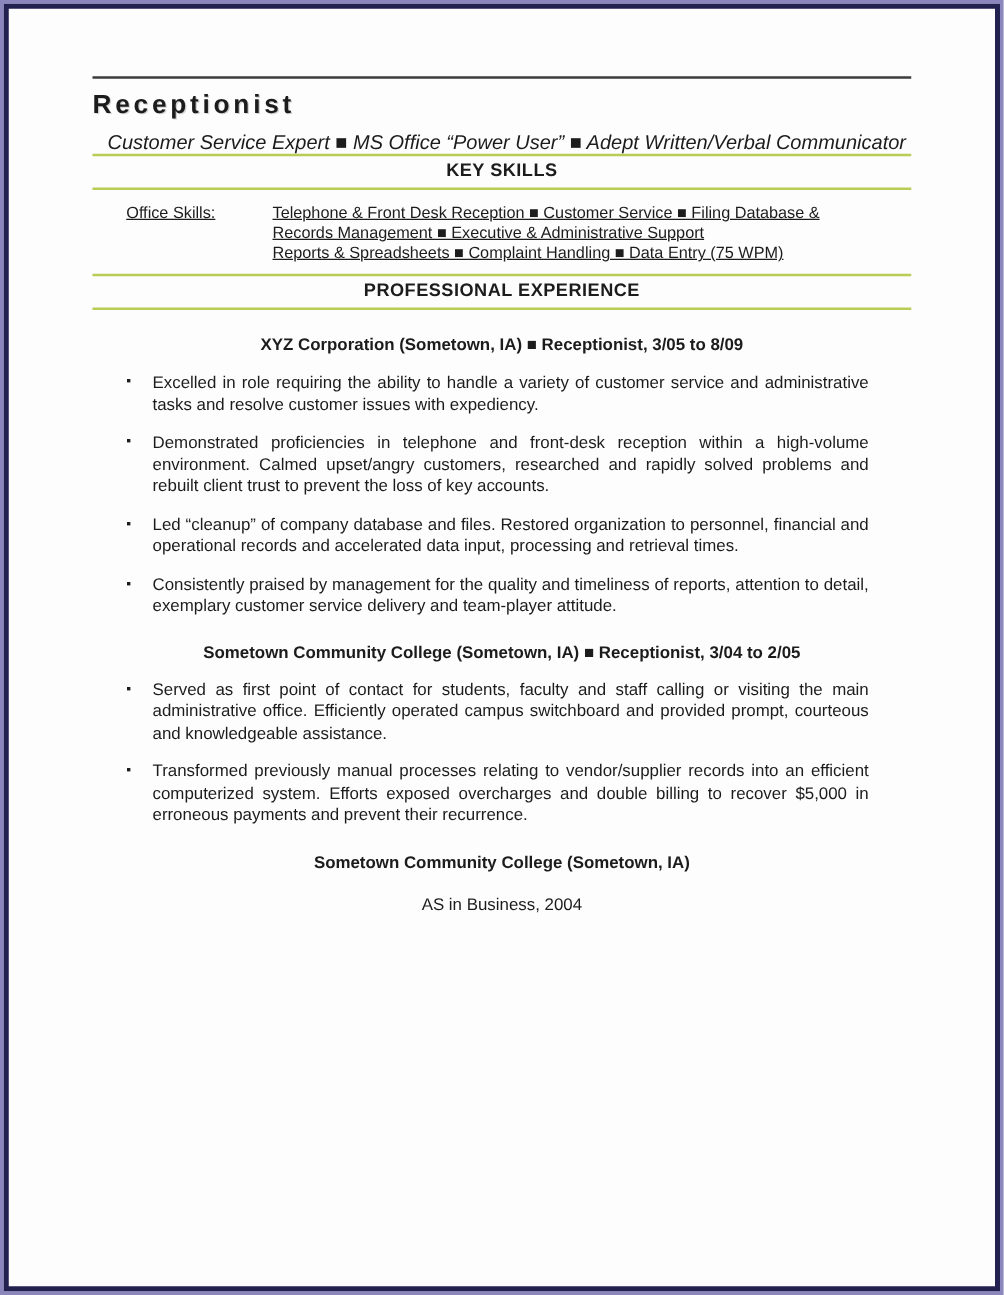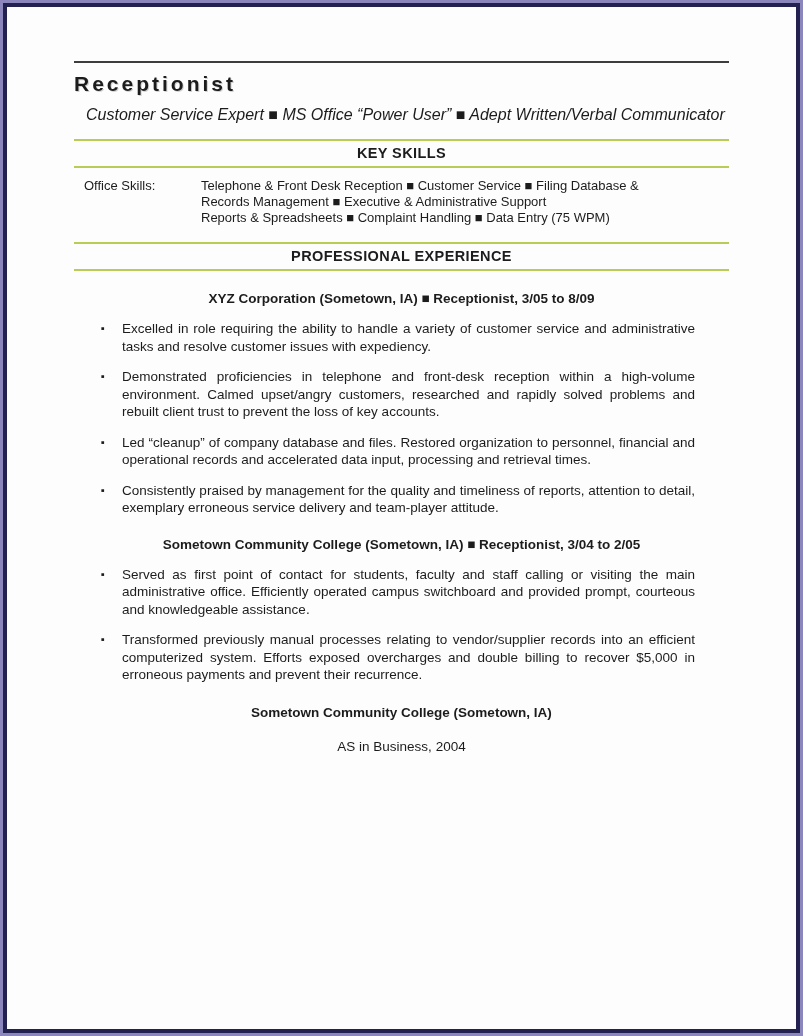--- a/index.html
+++ b/index.html
@@ -59,31 +59,32 @@
     text-shadow: 1px 1px 0 rgba(80,80,80,0.25);
   }
   .tagline {
     margin-top: 9px;
     font-style: italic;
     font-size: 16px;
     line-height: 17px;
     margin-left: 12px;
   }
   .section-heading {
-    margin-top: 16px;
+    margin-top: 0;
     border-top: 2px solid var(--accent-rule);
     border-bottom: 2px solid var(--accent-rule);
     text-align: center;
     font-weight: bold;
     font-size: 14.5px;
     letter-spacing: 0.4px;
     padding: 4px 0 5px 0;
   }
   .skills {
-    margin: 10px 0 9px 10px;
+    margin: 10px 0 9px 27px;
+    text-decoration: underline;
   }
   .skill-row { display: flex; }
   .skill-label {
     flex: none;
     width: 117px;
     font-size: 13px;
     line-height: 16px;
   }
   .skill-value {
     width: 446px;
@@ -170,21 +171,21 @@
       <li>
         <span class="bullet-marker">▪</span>
         <span>Demonstrated proficiencies in telephone and front-desk reception within a high-volume environment. Calmed upset/angry customers, researched and rapidly solved problems and rebuilt client trust to prevent the loss of key accounts.</span>
       </li>
       <li>
         <span class="bullet-marker">▪</span>
         <span>Led “cleanup” of company database and files. Restored organization to personnel, financial and operational records and accelerated data input, processing and retrieval times.</span>
       </li>
       <li>
         <span class="bullet-marker">▪</span>
-        <span>Consistently praised by management for the quality and timeliness of reports, attention to detail, exemplary erroneous service delivery and team-player attitude.</span>
+        <span>Consistently praised by management for the quality and timeliness of reports, attention to detail, exemplary customer service delivery and team-player attitude.</span>
       </li>
     </ul>
 
     <div class="job-title">Sometown Community College (Sometown, IA) ■ Receptionist, 3/04 to 2/05</div>
 
     <ul class="bullets">
       <li>
         <span class="bullet-marker">▪</span>
         <span>Served as first point of contact for students, faculty and staff calling or visiting the main administrative office. Efficiently operated campus switchboard and provided prompt, courteous and knowledgeable assistance.</span>
       </li>

